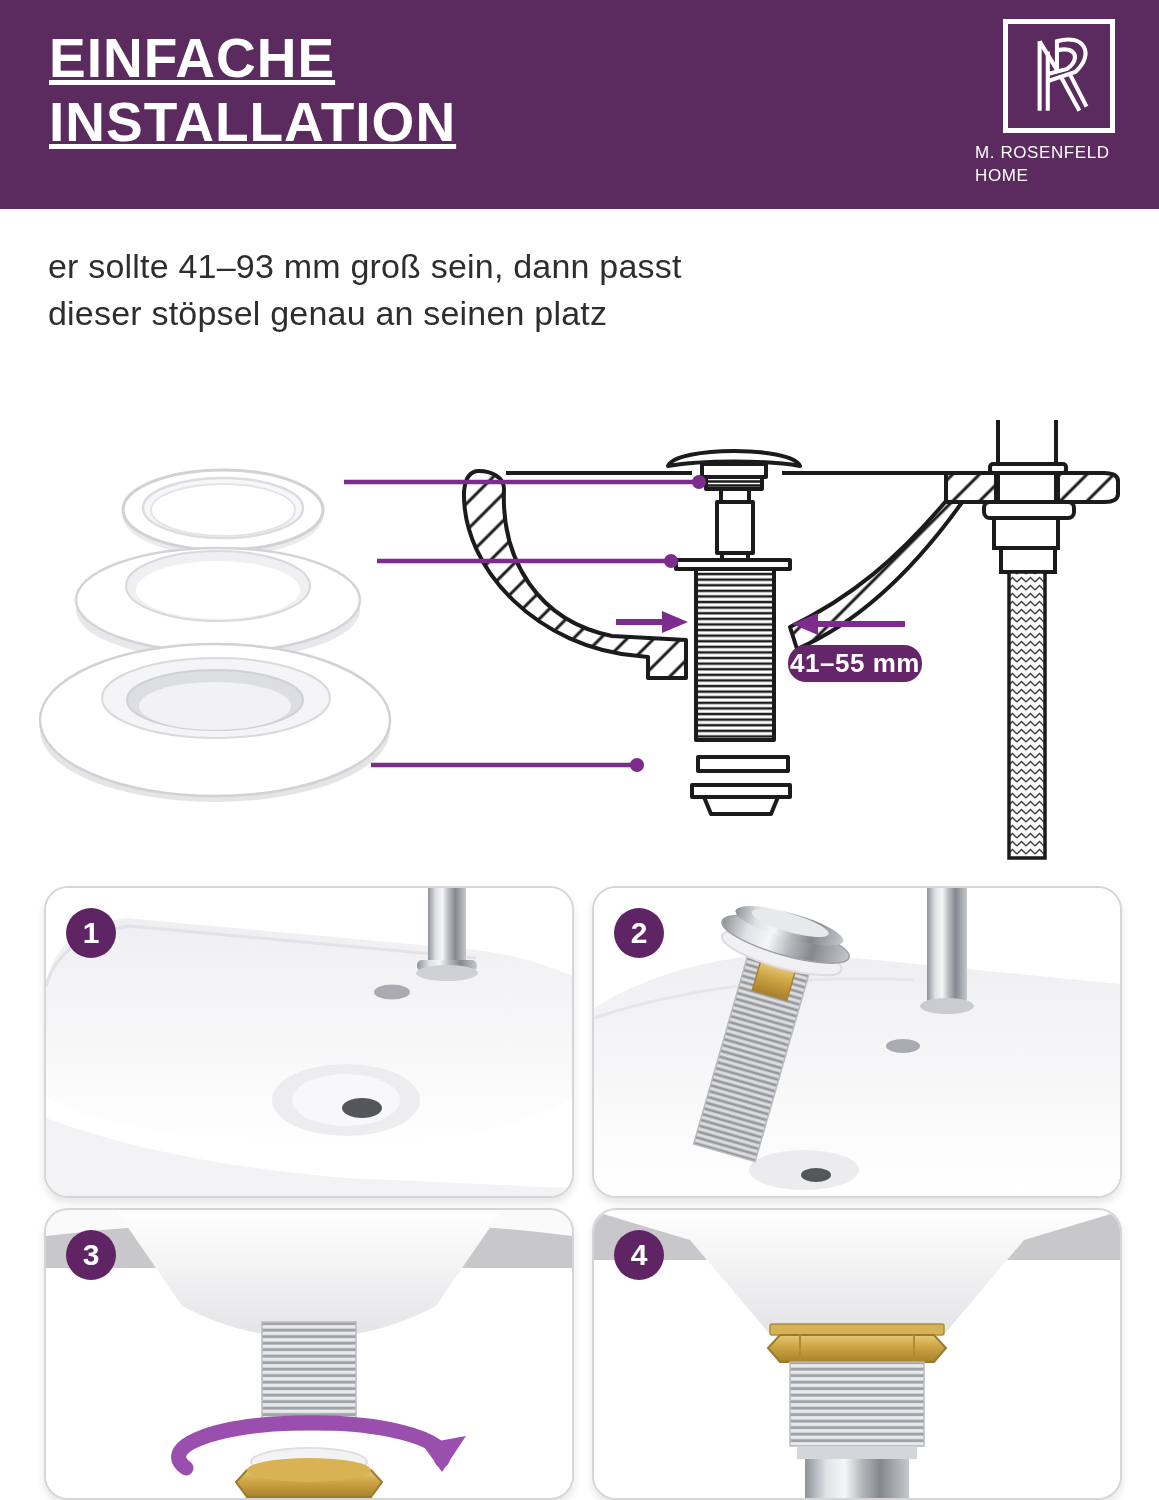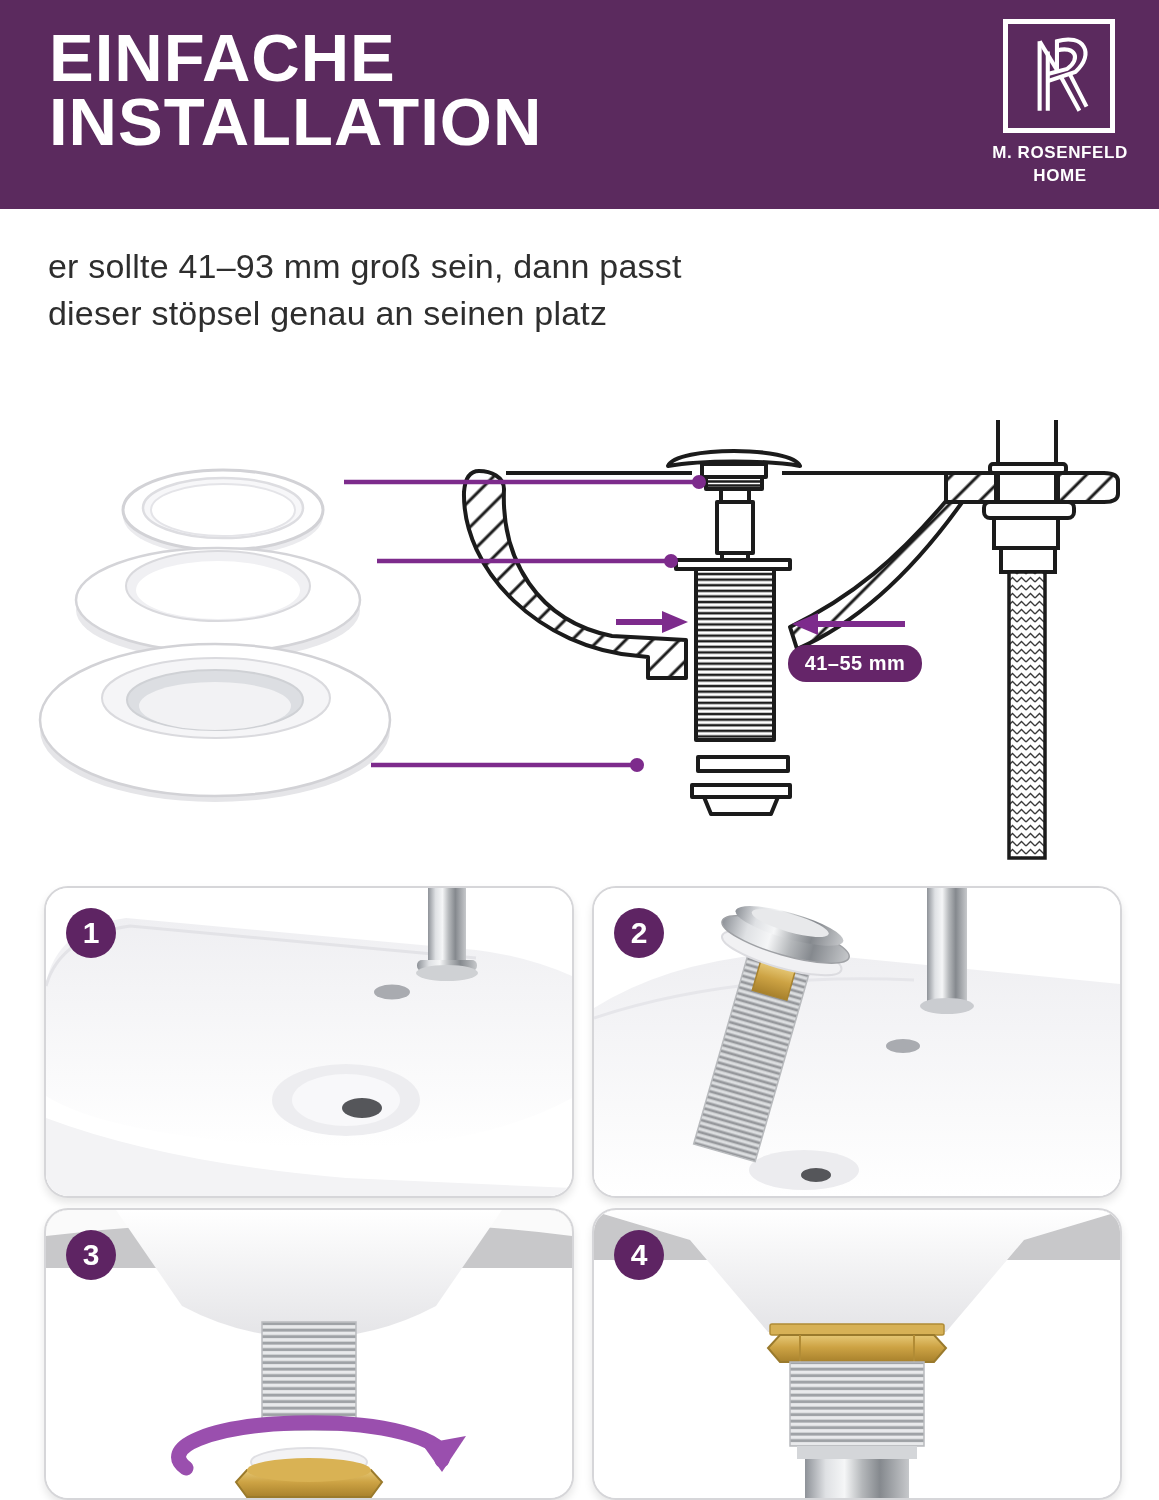--- a/index.html
+++ b/index.html
@@ -2,35 +2,35 @@
 <html><head>
 <meta charset="utf-8">
 <style>
   html,body{margin:0;padding:0;background:#ffffff;}
   .page{position:relative;width:1159px;height:1500px;background:#ffffff;overflow:hidden;
         font-family:"Liberation Sans", sans-serif;}
 
   
   .header{position:absolute;left:0;top:0;width:1159px;height:209px;background:#5b2a5e;}
   .title{position:absolute;left:49px;top:26px;color:#ffffff;font-weight:bold;
-         font-size:67px;line-height:64px;letter-spacing:1px;}
+         font-size:55px;line-height:64px;letter-spacing:1px;text-decoration:underline;}
   .logo-box{position:absolute;left:1003px;top:19px;width:102px;height:104px;
             border:5px solid #ffffff;}
-  .brand{position:absolute;left:975px;top:141px;width:170px;text-align:center;color:#ffffff;
-         font-size:17px;font-weight:bold;letter-spacing:0.6px;line-height:23px;}
+  .brand{position:absolute;left:975px;top:141px;width:170px;text-align:left;color:#ffffff;
+         font-size:17px;font-weight:normal;letter-spacing:0.6px;line-height:23px;}
 
   
   .intro{position:absolute;left:48px;top:243px;color:#2e2e2e;font-size:34px;
          line-height:47px;letter-spacing:0.2px;}
 
   
   .diagram{position:absolute;left:0;top:420px;width:1159px;height:460px;}
   .measure-badge{position:absolute;left:788px;top:645px;width:134px;height:37px;
                  background:#652569;border-radius:18px;color:#ffffff;font-weight:bold;
-                 font-size:20px;display:flex;align-items:center;justify-content:center;
+                 font-size:26px;display:flex;align-items:center;justify-content:center;
                  letter-spacing:0.5px;}
 
   
   .card{position:absolute;background:#ffffff;border:2px solid #d6d6d9;border-radius:24px;
         overflow:hidden;box-shadow:0 5px 8px rgba(0,0,0,0.10);}
   .card-1{left:44px;top:886px;width:526px;height:308px;}
   .card-2{left:592px;top:886px;width:526px;height:308px;}
   .card-3{left:44px;top:1208px;width:526px;height:288px;}
   .card-4{left:592px;top:1208px;width:526px;height:288px;}
   .step-badge{position:absolute;left:20px;top:20px;width:50px;height:50px;border-radius:50%;

